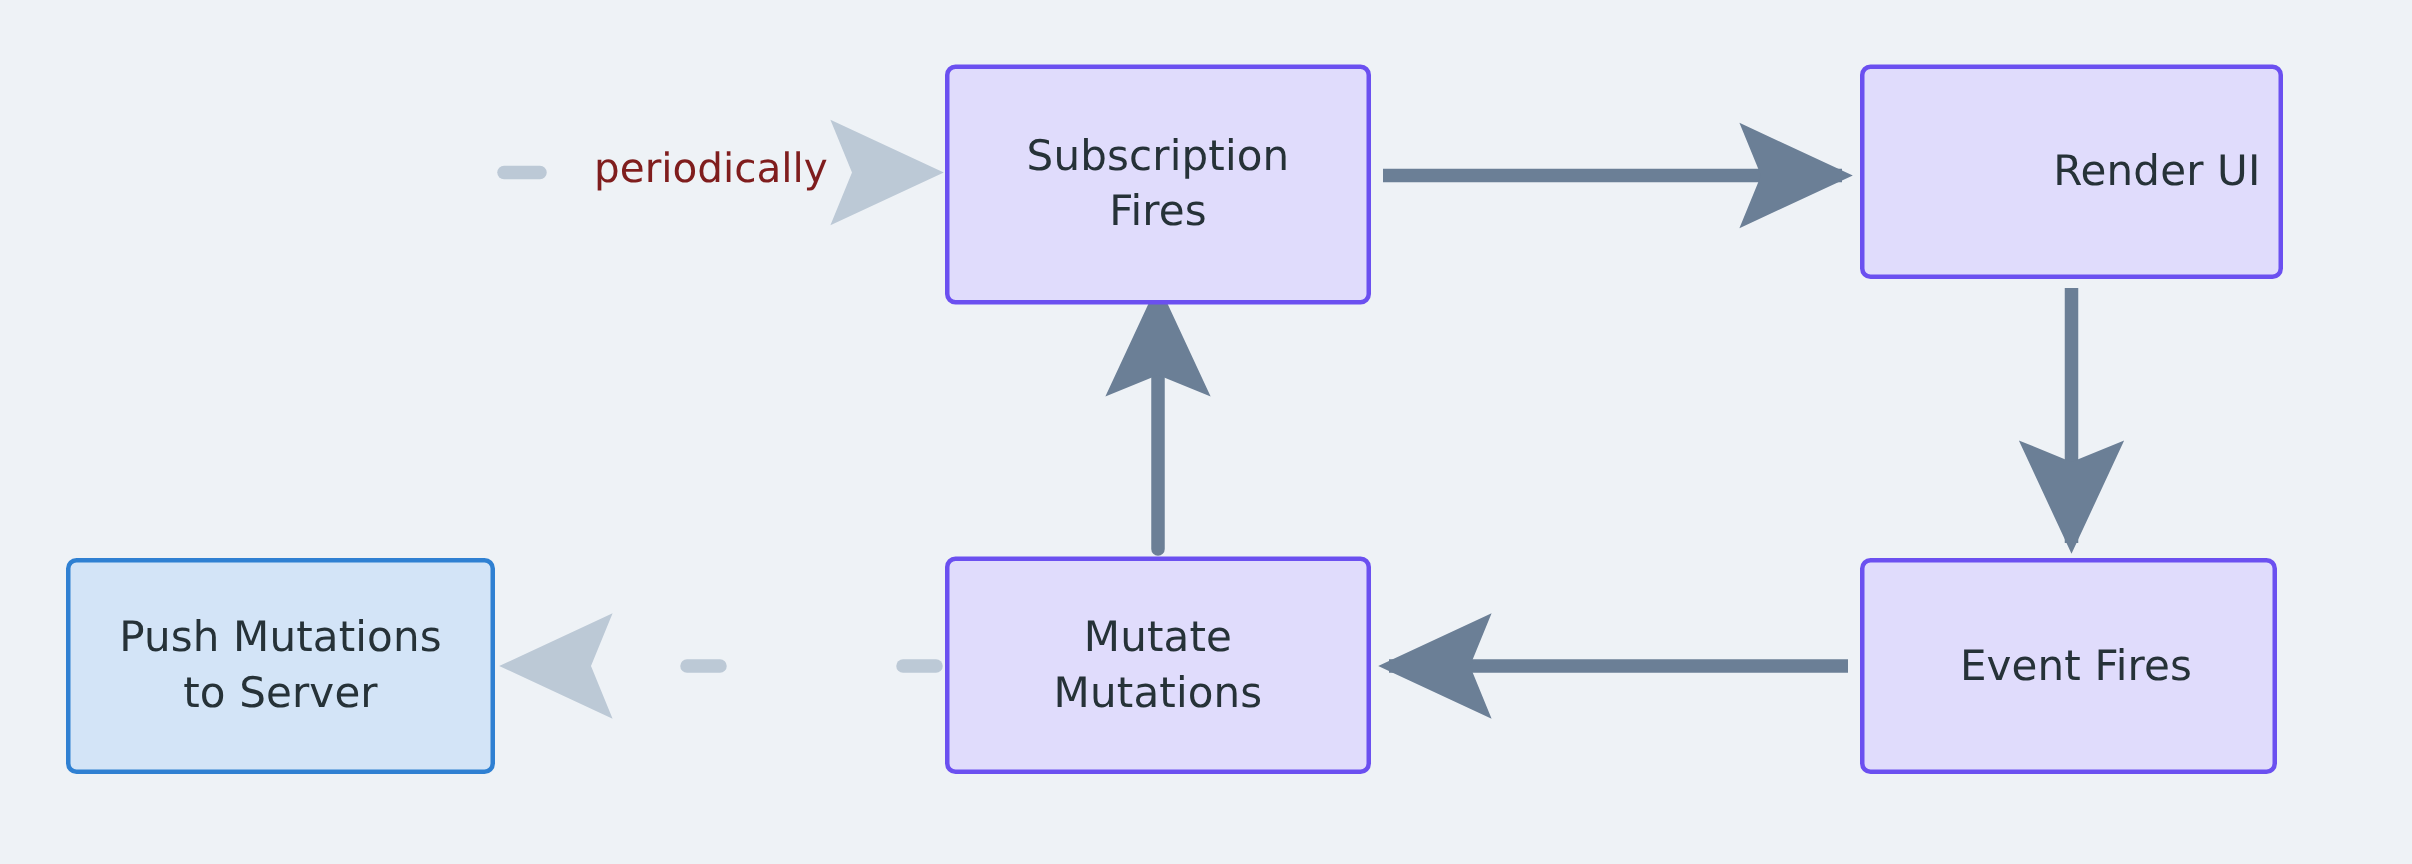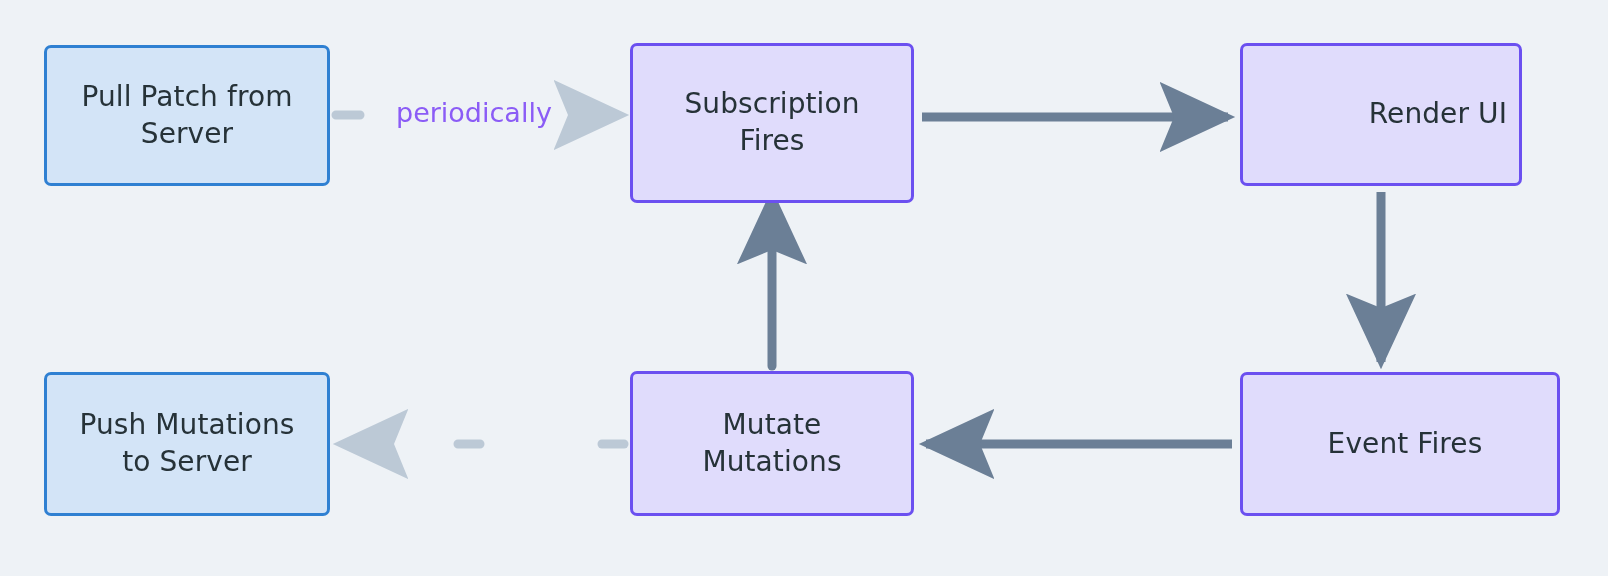--- a/index.html
+++ b/index.html
@@ -48,33 +48,33 @@
     background: #e0dcfc;
     border: 3px solid #6b50f0;
   }
   .node-label {
     padding: 0 12px;
     white-space: pre-line;
   }
   .edge-label {
     position: absolute;
     font-size: 27px;
-    color: #8b5cf6;
+    color: #7f1d1d;
     background: #eef2f6;
     padding: 1px 7px;
     white-space: nowrap;
     line-height: 1.2;
   }
   
   #node-pull       { left: 44px;   top: 45px;  width: 286px; height: 141px; }
   #node-subscription { left: 630px;  top: 43px;  width: 284px; height: 160px; }
   #node-render     { left: 1240px; top: 43px;  width: 282px; height: 143px; justify-content: flex-end; }
   #node-push       { left: 44px;   top: 372px; width: 286px; height: 144px; }
   #node-mutate     { left: 630px;  top: 371px; width: 284px; height: 145px; }
-  #node-event      { left: 1240px; top: 372px; width: 320px; height: 144px; padding-left: 10px; }
+  #node-event      { left: 1240px; top: 372px; width: 278px; height: 144px; padding-left: 10px; }
 
   #label-periodically { left: 389px; top: 96px;  }
   #label-inbackground { left: 377px; top: 424px; }
 </style>
 </head>
 <body>
 
 <div id="diagram">
 
   <svg id="edge-layer" viewBox="0 0 1608 576" width="1608" height="576" xmlns="http://www.w3.org/2000/svg">
@@ -105,24 +105,20 @@
 
     <g>
       <line x1="624" y1="444" x2="340" y2="444" stroke="#bcc9d6" stroke-width="9" stroke-linecap="round" stroke-dasharray="22 122" marker-end="url(#arrow-dashed)"></line>
     </g>
 
     <g>
       <line x1="772" y1="366" x2="772" y2="196" stroke="#6b7f96" stroke-width="9" stroke-linecap="round" marker-end="url(#arrow-solid)"></line>
     </g>
   </svg>
 
-  <div class="node node-blue" id="node-pull">
-    <span class="node-label">Pull Patch from
-Server</span>
-  </div>
 
   <div class="node node-purple" id="node-subscription">
     <span class="node-label">Subscription
 Fires</span>
   </div>
 
   <div class="node node-purple" id="node-render">
     <span class="node-label">Render UI</span>
   </div>
 

